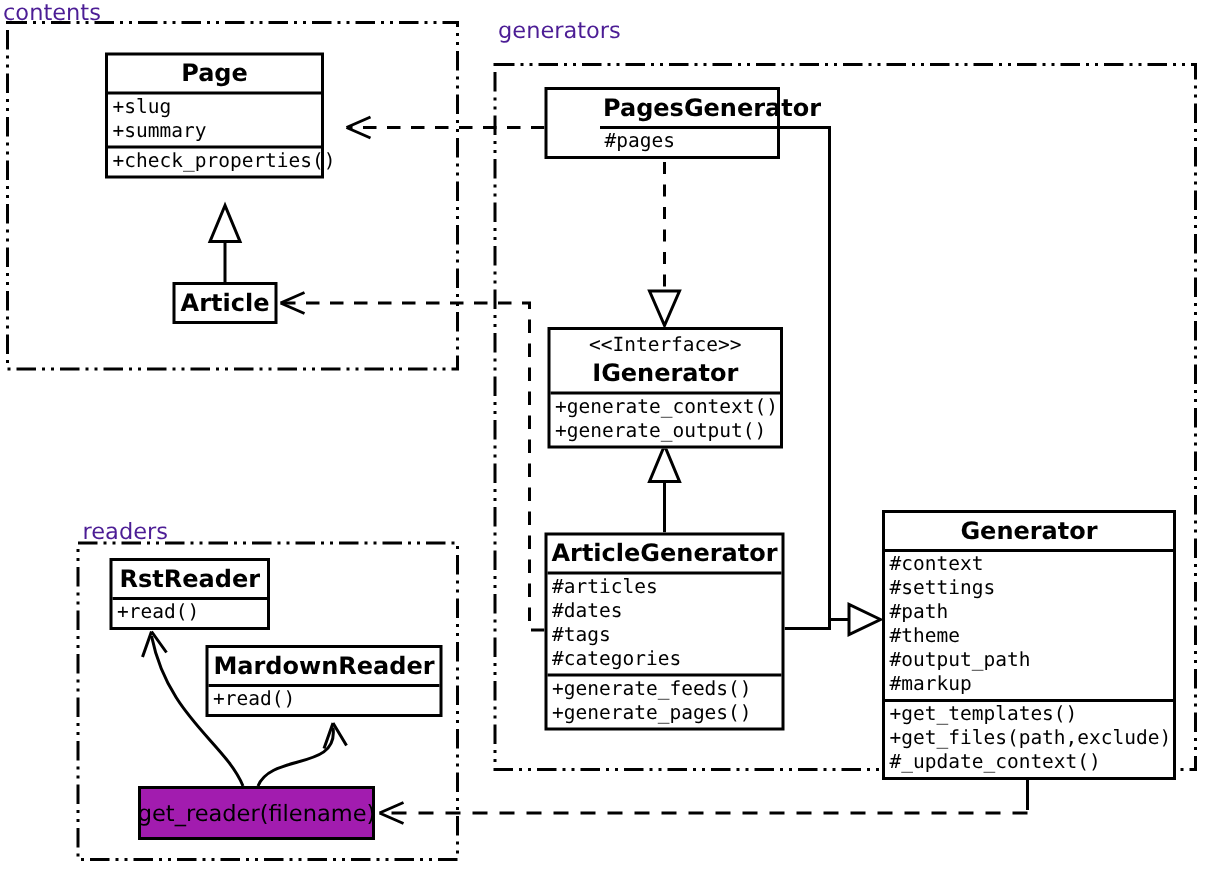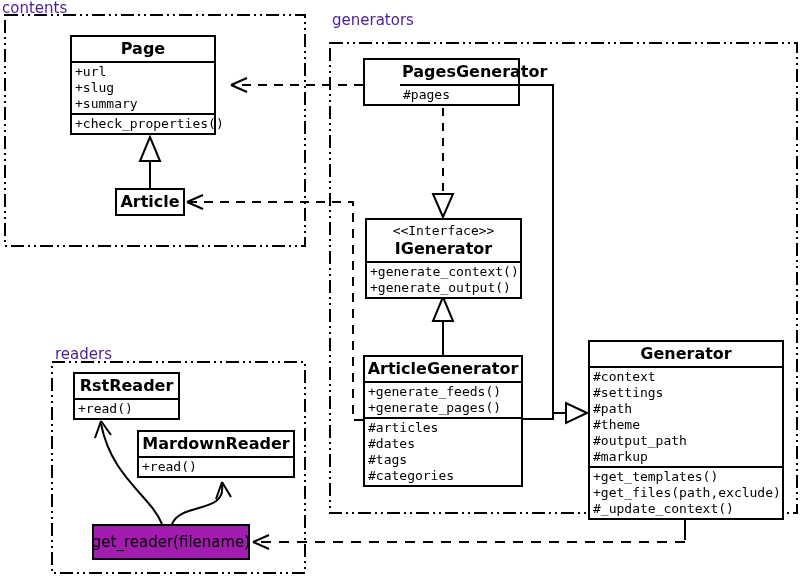--- a/index.html
+++ b/index.html
@@ -105,21 +105,20 @@
     </g>
   </svg>
 
   <div class="pkg-label" style="left:2px; top:0px;">contents</div>
   <div class="pkg-label" style="left:332px; top:12px;">generators</div>
   <div class="pkg-label" style="left:55px; top:346px;">readers</div>
 
   <div class="uml-class" style="left:70px; top:35px; width:146px;">
     <div class="uml-title">Page</div>
     <div class="uml-sec">
-      <div class="uml-member">+url</div>
       <div class="uml-member">+slug</div>
       <div class="uml-member">+summary</div>
     </div>
     <div class="uml-sec">
       <div class="uml-member">+check_properties()</div>
     </div>
   </div>
 
   <div class="uml-class" style="left:115px; top:188px; width:70px;">
     <div class="uml-title">Article</div>
@@ -137,28 +136,28 @@
     <div class="uml-title" style="padding-top:0;">IGenerator</div>
     <div class="uml-sec">
       <div class="uml-member">+generate_context()</div>
       <div class="uml-member">+generate_output()</div>
     </div>
   </div>
 
   <div class="uml-class" style="left:363px; top:355px; width:160px;">
     <div class="uml-title">ArticleGenerator</div>
     <div class="uml-sec">
-      <div class="uml-member">+generate_feeds()</div>
-      <div class="uml-member">+generate_pages()</div>
-    </div>
-    <div class="uml-sec">
       <div class="uml-member">#articles</div>
       <div class="uml-member">#dates</div>
       <div class="uml-member">#tags</div>
       <div class="uml-member">#categories</div>
+    </div>
+    <div class="uml-sec">
+      <div class="uml-member">+generate_feeds()</div>
+      <div class="uml-member">+generate_pages()</div>
     </div>
   </div>
 
   <div class="uml-class" style="left:588px; top:340px; width:196px;">
     <div class="uml-title">Generator</div>
     <div class="uml-sec">
       <div class="uml-member">#context</div>
       <div class="uml-member">#settings</div>
       <div class="uml-member">#path</div>
       <div class="uml-member">#theme</div>

